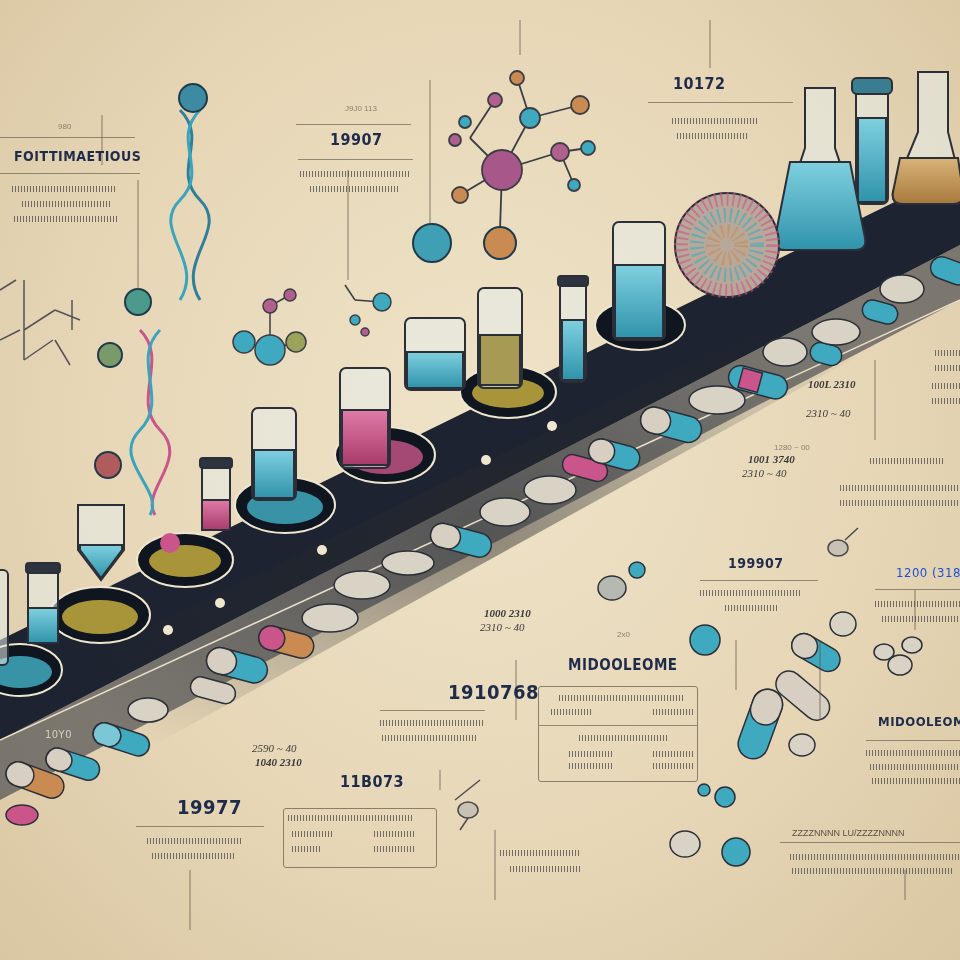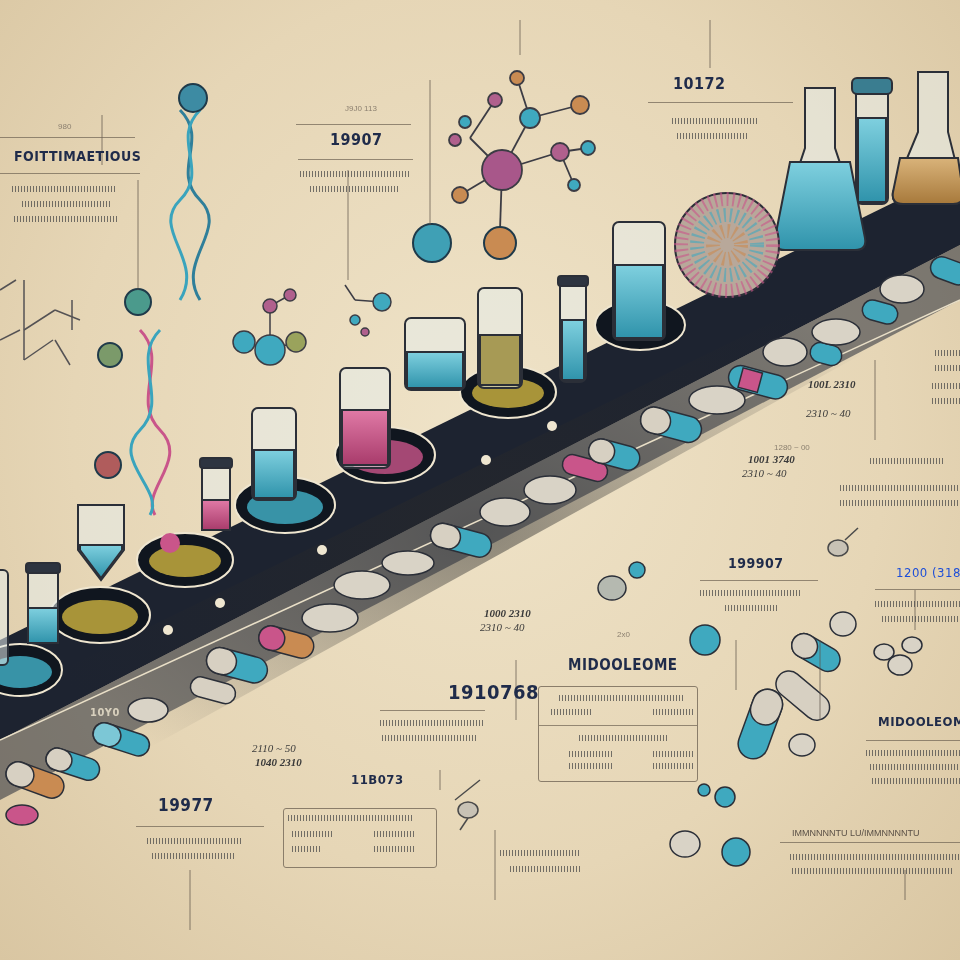--- a/index.html
+++ b/index.html
@@ -330,30 +330,30 @@
 <div class="label" style="left:673px;top:74px;font-size:16px;">10172</div>
 <div class="rule" style="left:648px;top:102px;width:145px;"></div>
 <div class="bars" style="left:672px;top:118px;width:85px;"></div>
 <div class="bars" style="left:677px;top:133px;width:72px;"></div>
 
 <div class="label" style="left:400px;top:680px;font-size:20px;margin-left:48px;">1910768</div>
 <div class="rule" style="left:380px;top:710px;width:105px;"></div>
 <div class="bars" style="left:380px;top:720px;width:103px;"></div>
 <div class="bars" style="left:382px;top:735px;width:95px;"></div>
 
-<div class="label" style="left:351px;top:772px;font-size:13px;">11B073</div>
+<div class="label" style="left:340px;top:772px;font-size:16px;">11B073</div>
 <div class="card" style="left:283px;top:808px;width:152px;height:58px;">
   <div class="bars" style="left:4px;top:6px;width:125px;"></div>
   <div class="bars" style="left:8px;top:22px;width:40px;"></div>
   <div class="bars" style="left:90px;top:22px;width:42px;"></div>
   <div class="bars" style="left:8px;top:37px;width:28px;"></div>
   <div class="bars" style="left:90px;top:37px;width:40px;"></div>
 </div>
 
-<div class="label" style="left:158px;top:795px;font-size:17px;">19977</div>
+<div class="label" style="left:177px;top:795px;font-size:20px;">19977</div>
 <div class="rule" style="left:136px;top:826px;width:128px;"></div>
 <div class="bars" style="left:147px;top:838px;width:95px;"></div>
 <div class="bars" style="left:152px;top:853px;width:82px;"></div>
 
 <div class="label" style="left:728px;top:555px;font-size:14px;">199907</div>
 <div class="rule" style="left:700px;top:580px;width:118px;"></div>
 <div class="bars" style="left:700px;top:590px;width:100px;"></div>
 <div class="bars" style="left:725px;top:605px;width:52px;"></div>
 
 <div class="label" style="left:896px;top:565px;font-size:13px;font-weight:normal;color:#1d4ed8;">1200 (318</div>
@@ -380,27 +380,27 @@
 <div class="bars" style="left:870px;top:764px;width:90px;"></div>
 <div class="bars" style="left:872px;top:778px;width:88px;"></div>
 
 <div class="small" style="left:808px;top:378px;font-weight:bold;">100L 2310</div>
 <div class="small" style="left:806px;top:407px;">2310 ~ 40</div>
 <div class="small" style="left:748px;top:453px;font-weight:bold;">1001 3740</div>
 <div class="small" style="left:742px;top:467px;">2310 ~ 40</div>
 <div class="small" style="left:484px;top:607px;font-weight:bold;">1000 2310</div>
 <div class="small" style="left:480px;top:621px;">2310 ~ 40</div>
 <div class="small" style="left:255px;top:756px;font-weight:bold;">1040 2310</div>
-<div class="small" style="left:252px;top:742px;">2110 ~ 50</div>
+<div class="small" style="left:252px;top:742px;">2590 ~ 40</div>
 <div class="faint" style="left:774px;top:443px;">1280 ~ 00</div>
 <div class="faint" style="left:617px;top:630px;">2x0</div>
 
-<div class="label" style="left:45px;top:706px;font-size:11px;color:#d8d0bd;font-weight:bold;margin-left:45px;">10Y0</div>
-
-<div class="faint" style="left:792px;top:828px;font-size:9px;color:#5a5046;">IMMNNNNTU LU/IMMNNNNTU</div>
+<div class="label" style="left:45px;top:728px;font-size:11px;color:#d8d0bd;font-weight:normal;">10Y0</div>
+
+<div class="faint" style="left:792px;top:828px;font-size:9px;color:#5a5046;">ZZZZNNNN LU/ZZZZNNNN</div>
 <div class="rule" style="left:780px;top:842px;width:180px;"></div>
 <div class="bars" style="left:790px;top:854px;width:170px;"></div>
 <div class="bars" style="left:792px;top:868px;width:160px;"></div>
 
 <div class="bars" style="left:935px;top:350px;width:25px;"></div>
 <div class="bars" style="left:935px;top:365px;width:25px;"></div>
 <div class="bars" style="left:932px;top:383px;width:28px;"></div>
 <div class="bars" style="left:932px;top:398px;width:28px;"></div>
 <div class="bars" style="left:870px;top:458px;width:75px;"></div>
 <div class="bars" style="left:840px;top:485px;width:120px;"></div>

